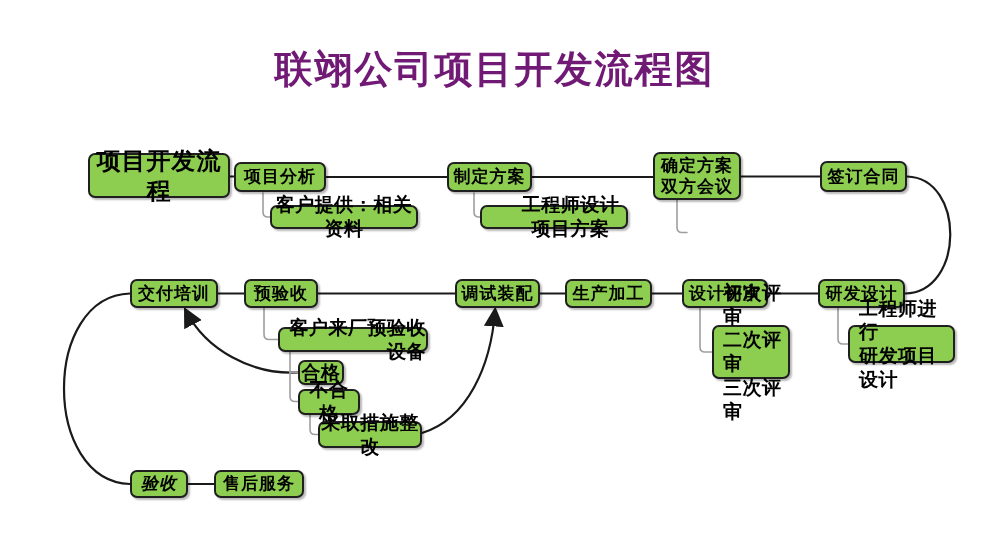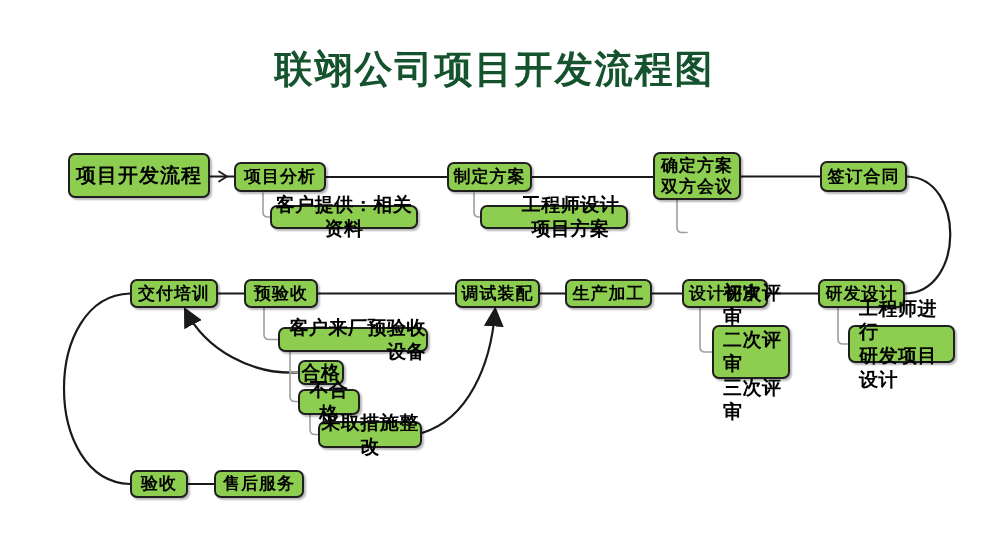--- a/index.html
+++ b/index.html
@@ -6,38 +6,38 @@
   .stage{
     position:relative;
     width:1000px;height:541px;
     background:#ffffff;
     overflow:hidden;
     font-family:"DejaVu Serif","Liberation Serif",serif;
   }
   .title{
     position:absolute;left:0;right:11px;top:44px;
     text-align:center;
-    font-size:38px;font-weight:bold;color:#14532d;
+    font-size:38px;font-weight:bold;color:#701a75;
     letter-spacing:2px;
   }
   svg.connector-layer{position:absolute;left:0;top:0;width:1000px;height:541px;}
   .main-line{stroke:var(--main-line);stroke-width:2.2;fill:none;stroke-linecap:round;}
   .sub-line{stroke:var(--sub-line);stroke-width:1.6;fill:none;stroke-linecap:round;}
   #arrowhead path{fill:var(--main-line);}
   .node{
     position:absolute;box-sizing:border-box;
     background:var(--node-fill);
     border:2px solid var(--node-border);
     border-radius:7px;
     display:flex;align-items:center;justify-content:center;
     text-align:center;font-weight:bold;color:var(--node-text);
     white-space:pre-line;line-height:1.25;
     box-shadow:2px 2px 2px rgba(0,0,0,0.28);
   }
-  .lg{font-size:20px;letter-spacing:1px;}
+  .lg{font-size:24px;letter-spacing:1px;margin-left:20px;}
   .md{font-size:17px;letter-spacing:1px;}
   .sm{font-size:19px;letter-spacing:0.5px;}
   .align-left{justify-content:flex-start;text-align:left;padding-left:9px;}
 </style>
 </head>
 <body>
 
 <div class="stage">
 
   <div class="title">联翊公司项目开发流程图</div>
@@ -101,16 +101,16 @@
   <div class="node sm" style="left:278px;top:327px;width:150px;height:25px;text-align:right;">客户来厂预验收设备</div>
   <div class="node sm" style="left:298px;top:360px;width:46px;height:25px;">合格</div>
   <div class="node sm" style="left:298px;top:389px;width:62px;height:26px;">不合格</div>
   <div class="node sm" style="left:318px;top:421px;width:104px;height:27px;">采取措施整改</div>
   <div class="node sm align-left" style="left:712px;top:325px;width:78px;height:54px;">初次评审
 二次评审
 三次评审</div>
   <div class="node sm align-left" style="left:848px;top:325px;width:107px;height:38px;">工程师进行
 研发项目设计</div>
 
-  <div class="node md" style="left:130px;top:470px;width:58px;height:28px;">验收</div>
+  <div class="node md" style="left:130px;top:470px;width:58px;height:28px;font-style:italic;">验收</div>
   <div class="node md" style="left:214px;top:470px;width:90px;height:28px;">售后服务</div>
 
 </div>
 
 </body></html>

